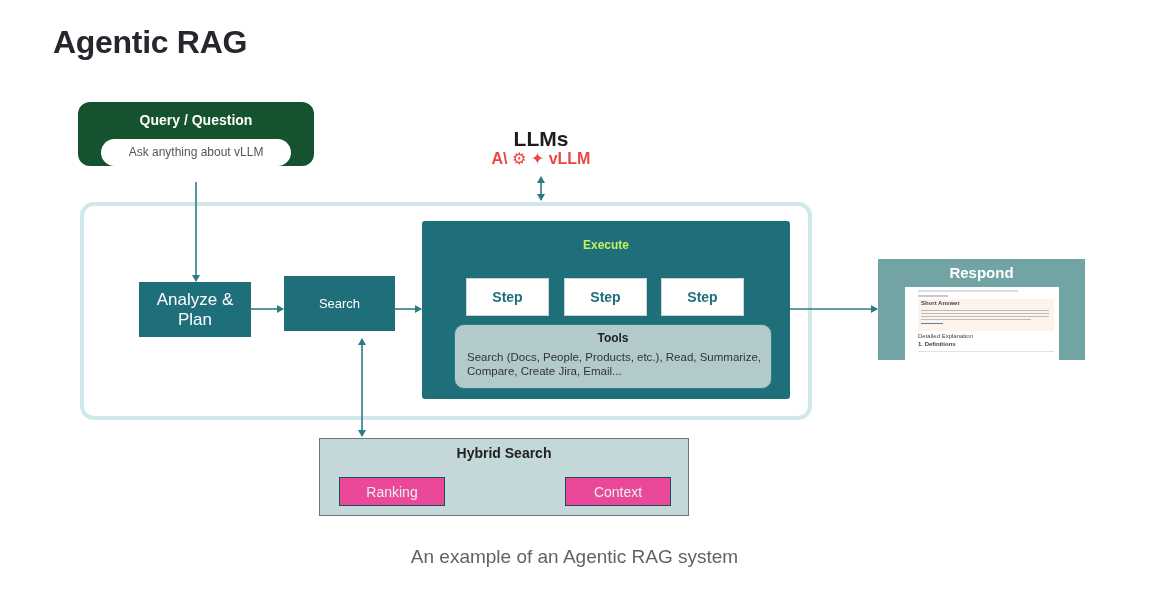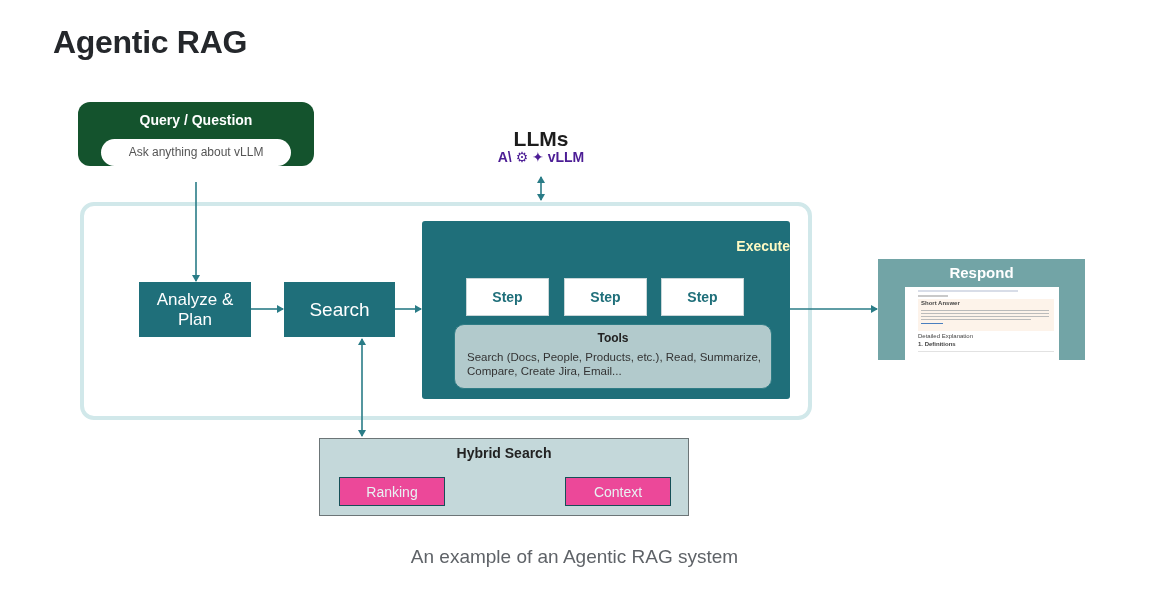--- a/index.html
+++ b/index.html
@@ -9,32 +9,32 @@
     .caption { left:0; width:1117px; top:546px; text-align:center; font-size:19px; color:#5f6368;padding-left:32px; }
 
     .query-box { left:78px; top:102px; width:236px; height:64px; background:#14532d; border-radius:12px; }
     .query-title { position:absolute; left:0; right:0; top:10px; text-align:center; color:#fff; font-weight:bold; font-size:14px; }
     .query-input { position:absolute; left:23px; top:37px; width:190px; height:27px; background:#fff; border-radius:14px; text-align:center; line-height:27px; font-size:12px; color:#555; }
 
     .outer-frame { left:80px; top:202px; width:732px; height:218px; border:4px solid #d1e8ea; border-radius:14px; }
 
     .teal-box { background:#1f6f7a; color:#fff; display:flex; align-items:center; justify-content:center; text-align:center; }
     .analyze { left:139px; top:282px; width:112px; height:55px; font-size:17px; line-height:20px; }
-    .search { left:284px; top:282px; width:111px; height:55px; font-size:19px; }
+    .search { left:284px; top:276px; width:111px; height:55px; font-size:13px; }
 
     .execute { left:422px; top:221px; width:368px; height:178px; background:#1f6f7a; border-radius:3px; }
-    .execute-title { position:absolute; left:0; right:0; top:17px; text-align:right; color:#fef9c3; font-weight:bold; font-size:14px; }
+    .execute-title { position:absolute; left:0; right:0; top:17px; text-align:center; color:#bef264; font-weight:bold; font-size:12px; }
     .step { position:absolute; top:57px; width:81px; height:36px; background:#fff; border:1px solid #c9d6d8; color:#1f6f7a; font-weight:bold; font-size:14px; display:flex; align-items:center; justify-content:center; }
     .tools { position:absolute; left:32px; top:103px; width:316px; height:63px; background:#b2cacc; border-radius:10px; border:1px solid #2f7c85; }
     .tools-title { position:absolute; left:0; right:0; top:6px; text-align:center; font-weight:bold; font-size:12px; color:#222; }
     .tools-desc { position:absolute; left:12px; top:25px; right:10px; font-size:11.5px; line-height:14px; color:#333; }
 
     .llms { left:486px; top:127px; width:110px; text-align:center; }
     .llms-title { font-size:21px; font-weight:bold; color:#1d1d1d; }
-    .llms-logos { font-size:14px; font-weight:bold; color:#4c1d95; margin-top:-2px; white-space:nowrap; }
+    .llms-logos { font-size:16px; font-weight:bold; color:#ef4444; margin-top:-2px; white-space:nowrap; }
 
     .respond { left:878px; top:259px; width:207px; height:101px; background:#72a4a6; }
     .respond-title { position:absolute; left:0; right:0; top:5px; text-align:center; font-weight:bold; font-size:15px; color:#fff; }
     .respond-doc { position:absolute; left:27px; top:28px; width:154px; height:73px; background:#fff; overflow:hidden; }
     .doc-line { position:absolute; height:2px; background:#c9c9c9; }
     .doc-card { position:absolute; left:13px; top:12px; width:136px; height:32px; background:#fdf3ea; }
     .doc-h { position:absolute; font-size:6px; font-weight:bold; color:#444; }
 
     .hybrid { left:319px; top:438px; width:370px; height:78px; background:#c4d8da; border:1.5px solid #6c7577; }
     .hybrid-title { position:absolute; left:0; right:0; top:6px; text-align:center; font-weight:bold; font-size:14px; color:#222; }

